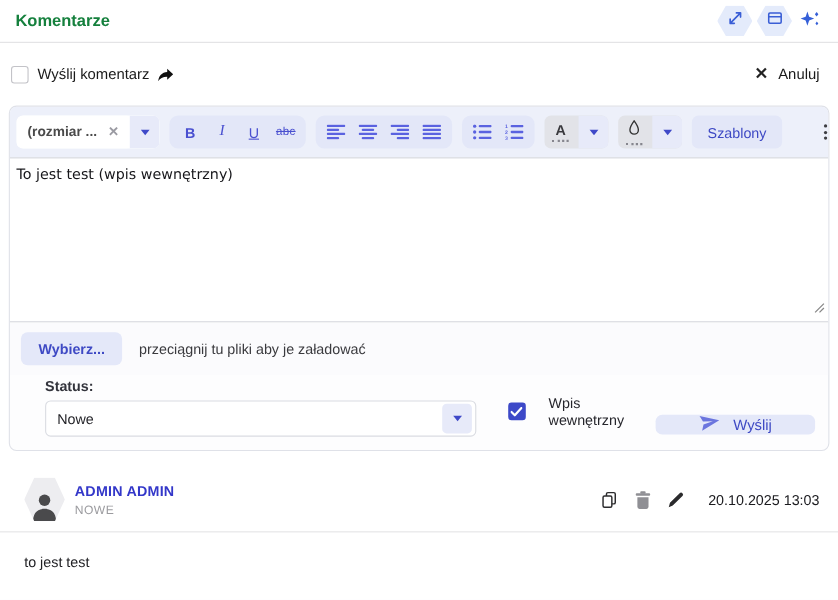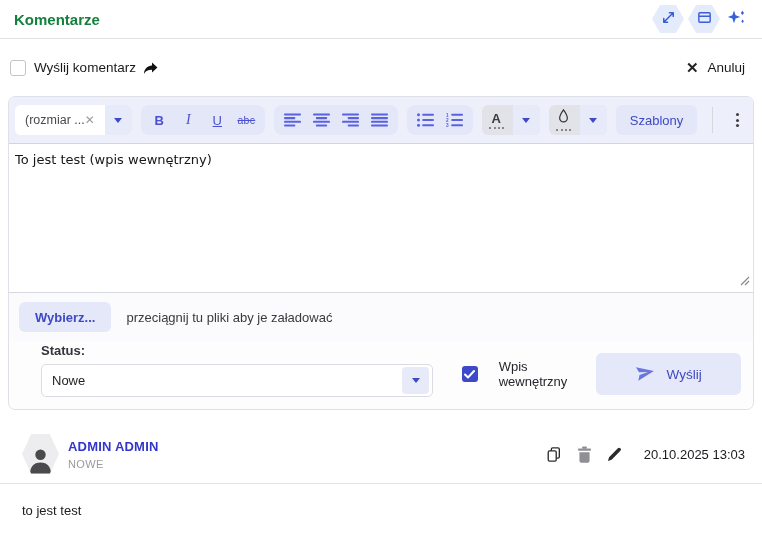--- a/index.html
+++ b/index.html
@@ -20,21 +20,21 @@
   .fwd-label { margin-left:8px; font-size:13.5px; color:#1a1a1a; }
   .fwd-icon { margin-left:6px; display:flex; }
   .cancel { margin-left:auto; display:flex; align-items:center; gap:9px; cursor:pointer; }
   .cancel .x { font-size:15px; font-weight:bold; color:#222; line-height:1; }
   .cancel .txt { font-size:13.5px; color:#1a1a1a; }
 
   
   .panel { margin:0 8px; border:1px solid #dfe1e8; border-radius:7px; overflow:hidden; background:#fdfdfe; }
   .toolbar { display:flex; align-items:center; background:#edf0fa; padding:8px 6px; gap:9px; height:46px; }
   .fontsize { display:flex; height:30px; border-radius:6px; overflow:hidden; background:#fff; flex:0 0 auto; cursor:pointer; }
-  .fontsize .val { display:flex; align-items:center; padding:0 8px 0 10px; font-size:12.5px; color:#4a4a4a; background:#fff; }
+  .fontsize .val { display:flex; align-items:center; gap:10px; padding:0 8px 0 10px; font-size:12.5px; color:#4a4a4a; background:#fff;font-weight:bold; }
   .fontsize .clr { color:#9a9aa2; font-size:12px; }
   .fontsize .dd { width:27px; margin-left:2px; background:#e7eaf9; display:flex; align-items:center; justify-content:center; }
   .caret { width:0; height:0; border-left:4px solid transparent; border-right:4px solid transparent; border-top:5px solid #3f49c8; }
   .tgroup { display:flex; align-items:center; height:30px; background:#e3e7f8; border-radius:8px; padding:0 4px; flex:0 0 auto; }
   .tbtn { width:29px; height:28px; display:flex; align-items:center; justify-content:center; border-radius:6px; cursor:pointer;
           color:#4a50d0; font-size:13px; }
   .tbtn.b { font-weight:bold; }
   .tbtn.i { font-style:italic; font-family:"Liberation Serif", serif; font-size:14px; }
   .tbtn.u { text-decoration:underline; }
   .tbtn.s { text-decoration:line-through; font-size:10.5px; letter-spacing:.3px; }
@@ -64,21 +64,21 @@
   .status-row { display:flex; align-items:flex-end; padding:2px 12px 12px 32px; }
   .status-field { width:404px; }
   .status-label { font-size:13px; font-weight:bold; color:#33343c; margin-bottom:6px; }
   .select { display:flex; align-items:center; height:33px; border:1px solid #dadce2; border-radius:5px; background:#fff; cursor:pointer; }
   .select .val { padding-left:10px; font-size:13px; color:#1f1f24; }
   .select .dd { margin-left:auto; margin-right:3px; width:27px; height:27px; border-radius:4px; background:#e7eaf9;
                 display:flex; align-items:center; justify-content:center; }
   .internal { display:flex; align-items:center; gap:21px; margin-left:29px; margin-bottom:8px; cursor:pointer; }
   .cb-checked { width:16px; height:16px; border-radius:3px; background:#3d49c8; display:flex; align-items:center; justify-content:center; }
   .internal .lbl { font-size:13px; color:#26262c; }
-  .sendbtn { margin-left:auto; width:149px; height:42px; background:#e4e8f9; border-radius:6px; display:flex; align-items:center;
+  .sendbtn { margin-left:auto; width:149px; height:18px; background:#e4e8f9; border-radius:6px; display:flex; align-items:center;
              justify-content:center; gap:12px; cursor:pointer; margin-bottom:2px; }
   .sendbtn .lbl { color:#3e49c4; font-size:13.5px; }
 
   
   .comment-head { display:flex; align-items:center; margin-top:24px; padding:0 17px 0 22px; height:40px; }
   .avatar { width:37px; height:40px; background:#ededf0; clip-path:polygon(25% 0,75% 0,100% 50%,75% 100%,25% 100%,0 50%);
             display:flex; align-items:flex-end; justify-content:center; overflow:hidden; }
   .cmeta { margin-left:9px; }
   .cauthor { font-size:13px; font-weight:bold; color:#3337c9; letter-spacing:.2px; cursor:pointer; }
   .cstatus { font-size:11px; color:#9b9b9f; margin-top:4px; letter-spacing:.4px; }

